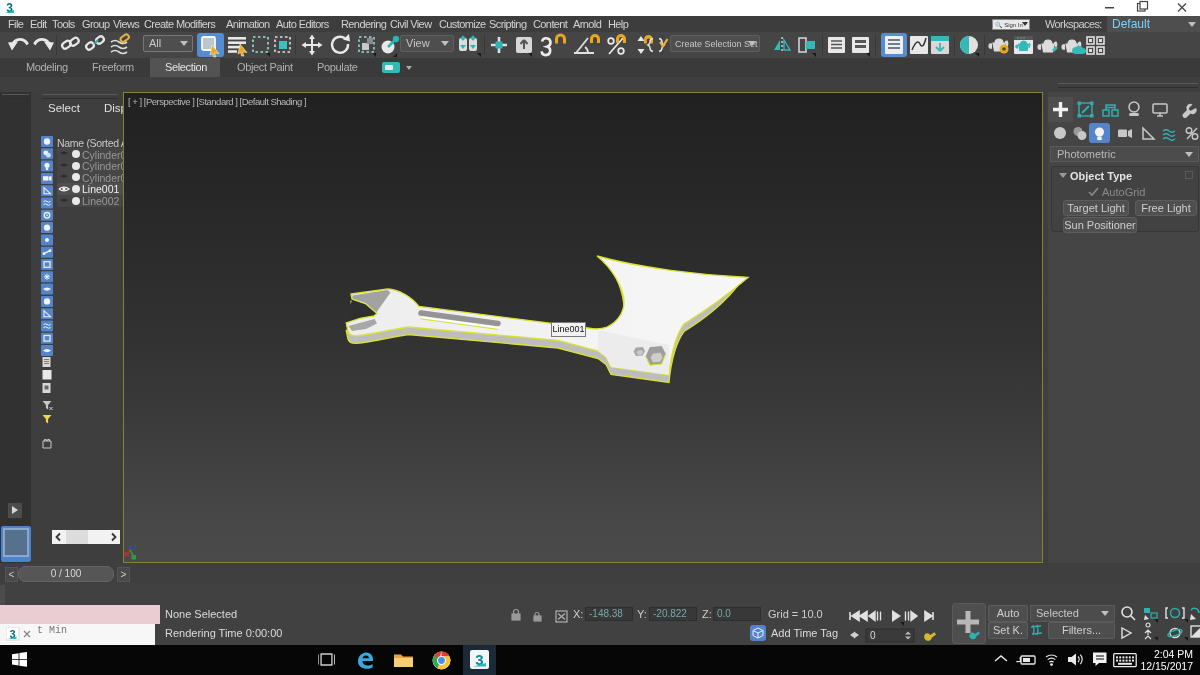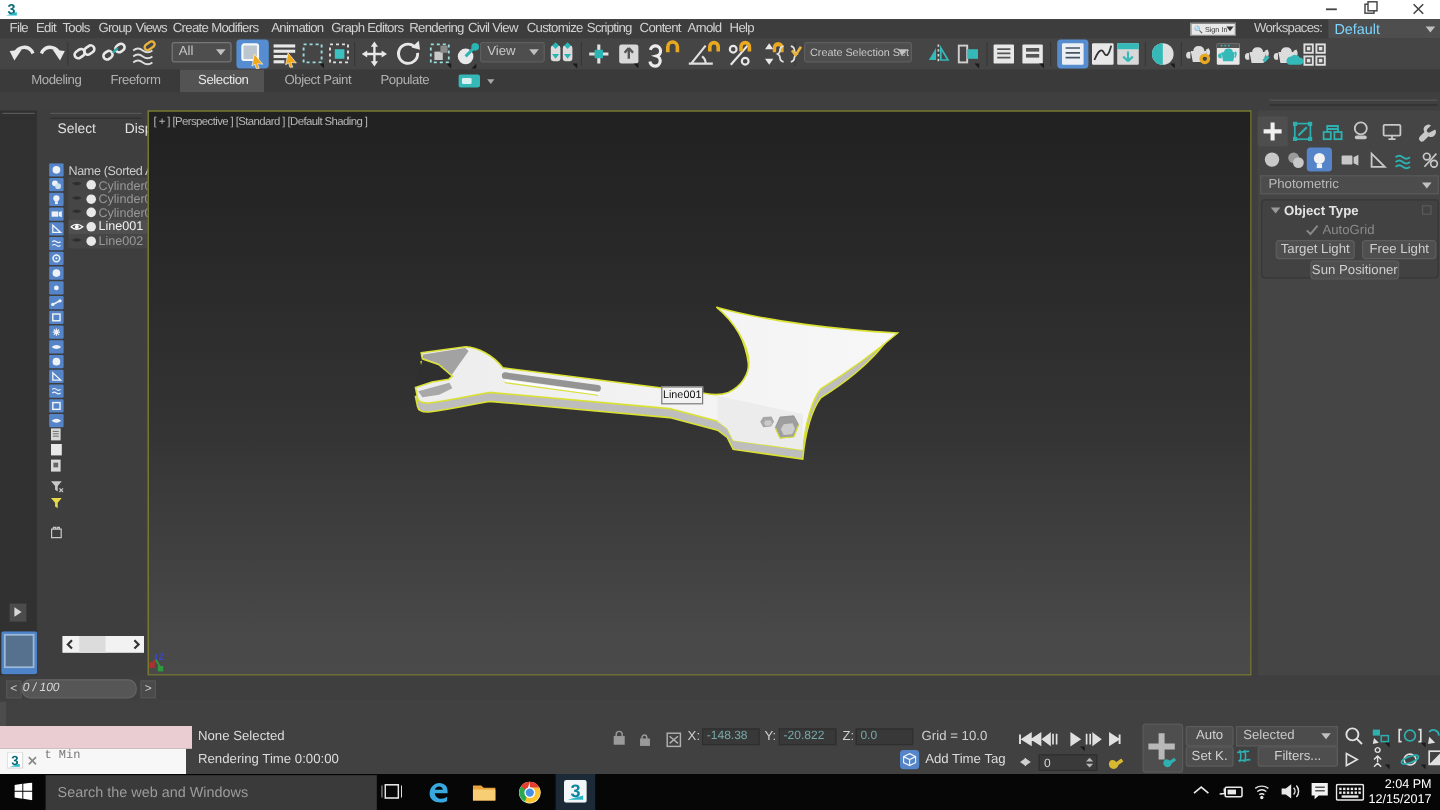--- a/index.html
+++ b/index.html
@@ -78,21 +78,21 @@
   </div>
   <div class="abs" id="menubar">
     <div class="mitem" style="left:8px">File</div>
     <div class="mitem" style="left:30px">Edit</div>
     <div class="mitem" style="left:52px">Tools</div>
     <div class="mitem" style="left:82px">Group</div>
     <div class="mitem" style="left:113px">Views</div>
     <div class="mitem" style="left:144px">Create</div>
     <div class="mitem" style="left:176px">Modifiers</div>
     <div class="mitem" style="left:226px">Animation</div>
-    <div class="mitem" style="left:276px">Graph Editors</div>
+    <div class="mitem" style="left:276px">Auto Editors</div>
     <div class="mitem" style="left:341px">Rendering</div>
     <div class="mitem" style="left:390px">Civil View</div>
     <div class="mitem" style="left:439px">Customize</div>
     <div class="mitem" style="left:489px">Scripting</div>
     <div class="mitem" style="left:533px">Content</div>
     <div class="mitem" style="left:573px">Arnold</div>
     <div class="mitem" style="left:608px">Help</div>
     <div class="abs" style="left:992px;top:3px;width:36px;height:9px;background:#e8e8e8;border:1px solid #888;">
       <div class="abs" style="left:2px;top:1px;font-size:6px;color:#333;">🔍 Sign In</div>
       <div class="abs" style="right:1px;top:2px;width:0;height:0;border-left:3px solid transparent;border-right:3px solid transparent;border-top:4px solid #333;"></div>
@@ -536,27 +536,27 @@
     <div class="rollout" style="top:74px;height:64px;">
       <div class="rarrow"></div>
       <div class="rhead">Object Type</div>
       <div class="abs" style="right:5px;top:4px;width:6px;height:6px;border:1px solid #5a5a5a;"></div>
       <svg class="abs" style="left:36px;top:20px" width="12" height="10">
         <path d="M1 5 L4 8 L10 1" fill="none" stroke="#8a8a8a" stroke-width="1.6"></path>
       </svg>
       <div class="abs" style="left:50px;top:19px;font-size:11px;color:#8a8a8a;">AutoGrid</div>
       <div class="cbtn" style="left:11px;top:33px;width:64px;">Target Light</div>
       <div class="cbtn" style="left:83px;top:33px;width:60px;">Free Light</div>
-      <div class="cbtn" style="left:11px;top:50px;width:72px;margin-left:29px;">Sun Positioner</div>
+      <div class="cbtn" style="left:11px;top:50px;width:72px;">Sun Positioner</div>
     </div>
 
   </div>
   <div class="abs" id="timeslider">
     <div class="abs" style="left:5px;top:4px;width:11px;height:13px;background:#4a4a4a;border:1px solid #555;color:#ccc;font-size:10px;text-align:center;line-height:13px;">&lt;</div>
-    <div class="abs" style="left:18px;top:3px;width:94px;height:14px;background:#565656;border:1px solid #646464;border-radius:7px;color:#d8d8d8;font-size:10px;line-height:14px;font-style:italic;">0 / 100</div>
+    <div class="abs" style="left:18px;top:3px;width:94px;height:14px;background:#565656;border:1px solid #646464;border-radius:7px;color:#d8d8d8;font-size:10px;text-align:center;line-height:14px;">0 / 100</div>
     <div class="abs" style="left:117px;top:4px;width:11px;height:13px;background:#4a4a4a;border:1px solid #555;color:#ccc;font-size:10px;text-align:center;line-height:13px;">&gt;</div>
   </div>
   <div class="abs" id="trackbar">
     <div class="abs" style="left:0;top:2px;width:5px;height:20px;background:#4c4c4c;"></div>
   </div>
   <div class="abs" id="statusbar">
     <div class="abs" style="left:0;top:0;width:160px;height:19px;background:#e9cdd3;"></div>
     <div class="abs" style="left:0;top:19px;width:155px;height:21px;background:#f7f7f7;"></div>
     <div class="abs" style="left:37px;top:20px;font-size:10px;color:#777;font-family:'Liberation Mono',monospace;">t Min</div>
     <svg class="abs" style="left:6px;top:22px" width="34" height="16">
@@ -660,23 +660,20 @@
       </g>
     </svg>
   </div>
   <div class="abs" id="taskbar">
     <svg class="abs" style="left:12px;top:7px" width="15" height="15">
       <path d="M0 2.2 L6.6 1.2 L6.6 7 L0 7 Z" fill="#fff"></path>
       <path d="M7.4 1.1 L15 0 L15 7 L7.4 7 Z" fill="#fff"></path>
       <path d="M0 7.8 L6.6 7.8 L6.6 13.6 L0 12.6 Z" fill="#fff"></path>
       <path d="M7.4 7.8 L15 7.8 L15 14.8 L7.4 13.7 Z" fill="#fff"></path>
     </svg>
-    <div id="searchbox">
-        <div id="searchtext">Search the web and Windows</div>
-      </div>
     <svg class="abs" style="left:318px;top:7px" width="17" height="16">
       <rect x="3" y="2" width="11" height="11" fill="none" stroke="#e8e8e8" stroke-width="1.3"></rect>
       <path d="M1 1 v13 M16 1 v13" stroke="#0a0a0a" stroke-width="2.4"></path>
       <path d="M0 2.5 v10 M16.8 2.5 v10" stroke="#e8e8e8" stroke-width="1.2"></path>
     </svg>
     <svg class="abs" style="left:356px;top:6px" width="19" height="19">
       <path d="M2 10.5 C2 5 6 1.5 10 1.5 C14.5 1.5 17 4.5 17 8.3 L17 10 L6.3 10 C6.6 13 9 14.6 11.6 14.6 C13.6 14.6 15.3 14 16.6 13 L16.6 16.4 C15.1 17.3 13.2 17.8 11 17.8 C6 17.8 2 15 2 10.5 Z M6.4 7.2 L13 7.2 C13 5.5 11.7 4.4 9.9 4.4 C8.2 4.4 6.8 5.5 6.4 7.2 Z" fill="#38a9e0"></path>
     </svg>
     <svg class="abs" style="left:394px;top:8px" width="19" height="15">
       <path d="M0 1.5 L7 1.5 L9 3.5 L19 3.5 L19 14 L0 14 Z" fill="#e8a33d"></path>

